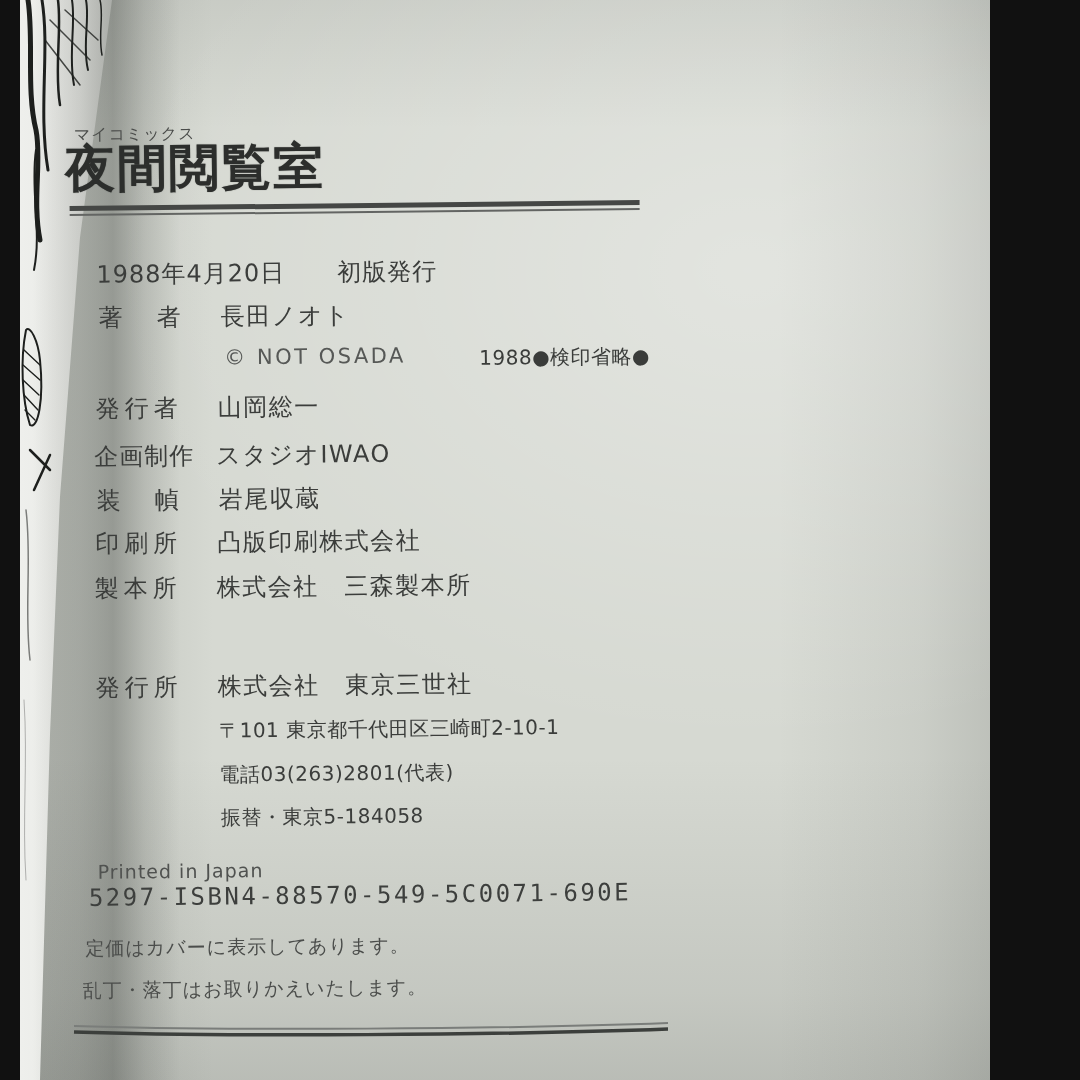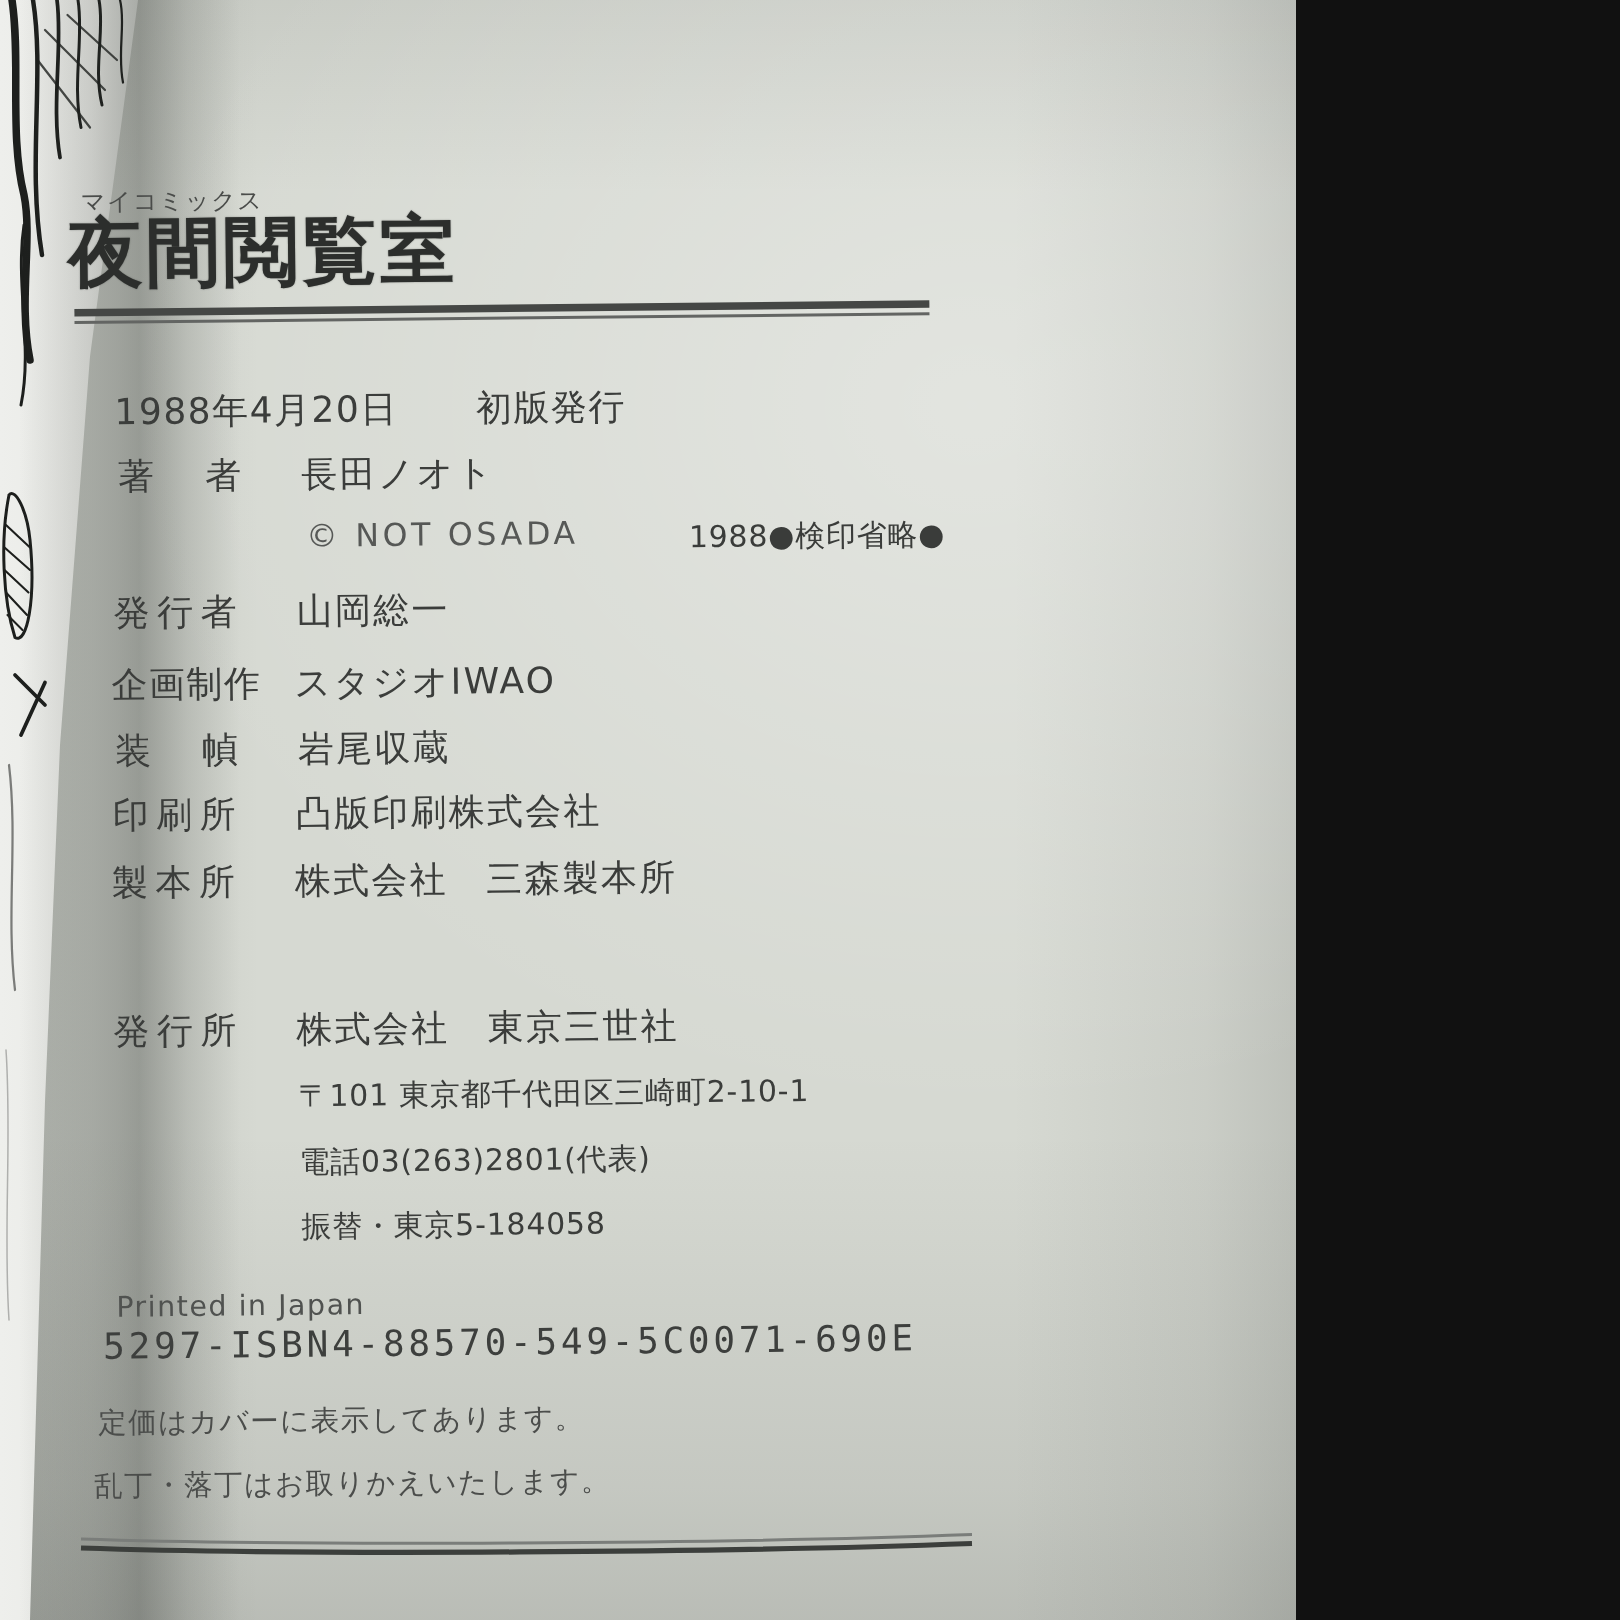--- a/index.html
+++ b/index.html
@@ -1,24 +1,25 @@
 <!DOCTYPE html>
 <html><head>
 <meta charset="utf-8">
 <style>
   html,body{margin:0;padding:0;background:#111;}
   .photo{
-    position:relative;width:864px;height:1080px;overflow:hidden;
+    position:relative;width:970px;height:1080px;overflow:hidden;
     background-color:#d6d9d2;
     background-image:
       radial-gradient(120% 80% at 75% 25%, rgba(255,255,255,0.30), rgba(255,255,255,0) 55%),
       linear-gradient(90deg, rgba(44,48,44,0.28) 0%, rgba(44,48,44,0.10) 9%, rgba(44,48,44,0) 20%, rgba(44,48,44,0) 78%, rgba(44,48,44,0.07) 93%, rgba(44,48,44,0.14) 100%),
       linear-gradient(180deg, rgba(44,48,44,0.08) 0%, rgba(44,48,44,0) 12%, rgba(44,48,44,0) 70%, rgba(44,48,44,0.10) 92%, rgba(44,48,44,0.17) 100%);
     font-family:"DejaVu Sans",sans-serif;
     color:#3b3b3b;
+    margin-left:20px;
   }
   
   .left-page{
     position:absolute;left:0;top:0;width:100px;height:1080px;
     background:linear-gradient(90deg,#eeefec 0%,#e9eae6 60%,#dfe1dc 100%);
     clip-path:polygon(0 0, 92% 0, 60% 22%, 40% 46%, 30% 68%, 20% 100%, 0 100%);
   }
   .left-page svg{position:absolute;left:0;top:0;}
   .gutter{
     position:absolute;left:0;top:0;width:160px;height:1080px;pointer-events:none;

